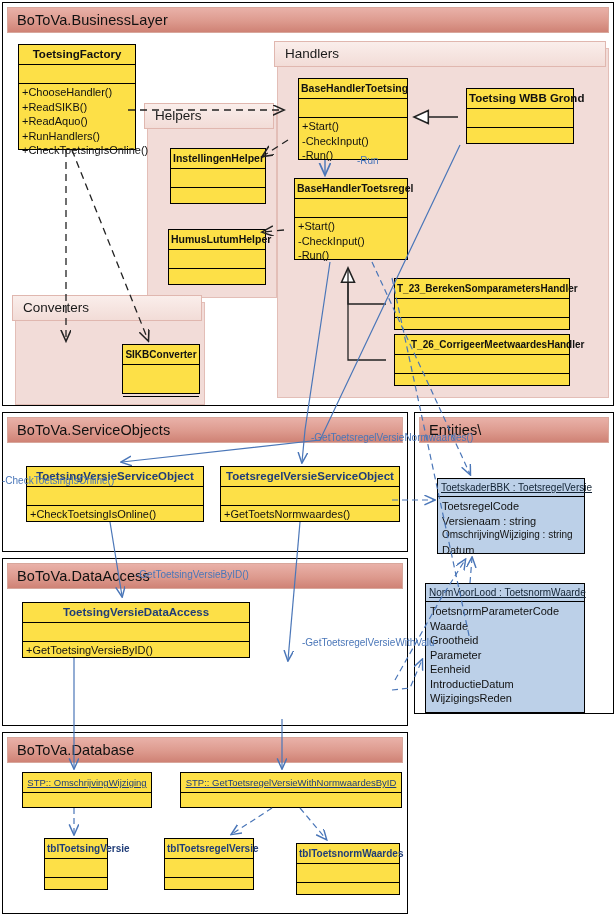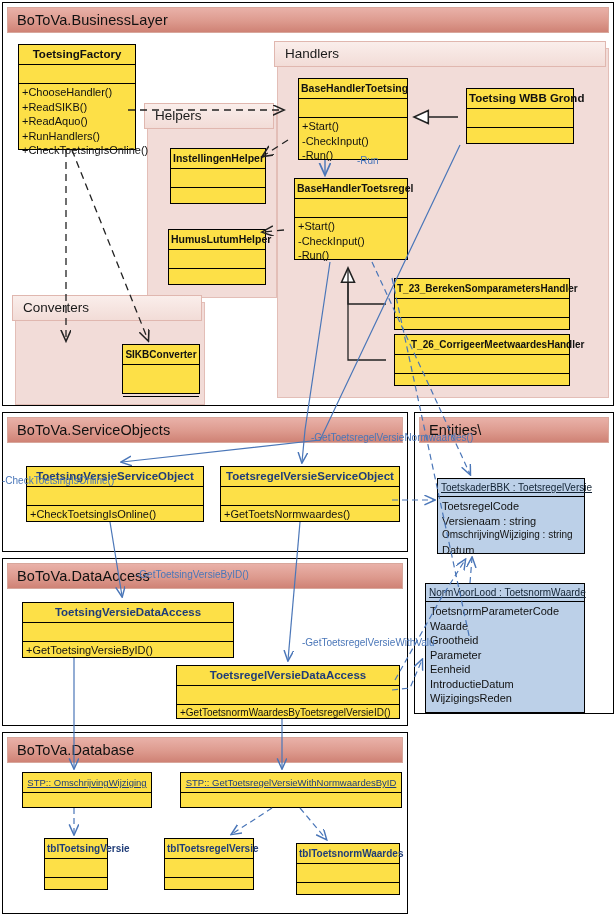--- a/index.html
+++ b/index.html
@@ -158,35 +158,28 @@
     <div class="sec" style="height:16px;"></div>
     <div class="sec ops">
       <div>+GetToetsNormwaardes()</div>
     </div>
   </div>
 
   <div class="layer" style="left:2px;top:558px;width:406px;height:168px;">
     <div class="layer-hdr">BoToVa.DataAccess</div>
   </div>
 
-  <div class="cls" style="left:14px;top:602px;width:212px;height:56px;">
+  <div class="cls" style="left:14px;top:602px;width:228px;height:56px;">
     <div class="cname blue">ToetsingVersieDataAccess</div>
     <div class="sec" style="height:16px;"></div>
     <div class="sec ops">
       <div>+GetToetsingVersieByID()</div>
     </div>
   </div>
 
-  <div class="cls" style="left:168px;top:665px;width:224px;height:54px;">
-    <div class="cname blue">ToetsregelVersieDataAccess</div>
-    <div class="sec" style="height:15px;"></div>
-    <div class="sec ops">
-      <div style="font-size:10px;">+GetToetsnormWaardesByToetsregelVersieID()</div>
-    </div>
-  </div>
 
   <div class="layer" style="left:2px;top:732px;width:406px;height:182px;">
     <div class="layer-hdr">BoToVa.Database</div>
   </div>
 
   <div class="cls db" style="left:14px;top:772px;width:130px;height:36px;">
     <div class="cname" style="font-size:9.5px;">STP:: OmschrijvingWijziging</div>
     <div class="sec" style="height:16px;border-bottom:none;"></div>
   </div>
 

